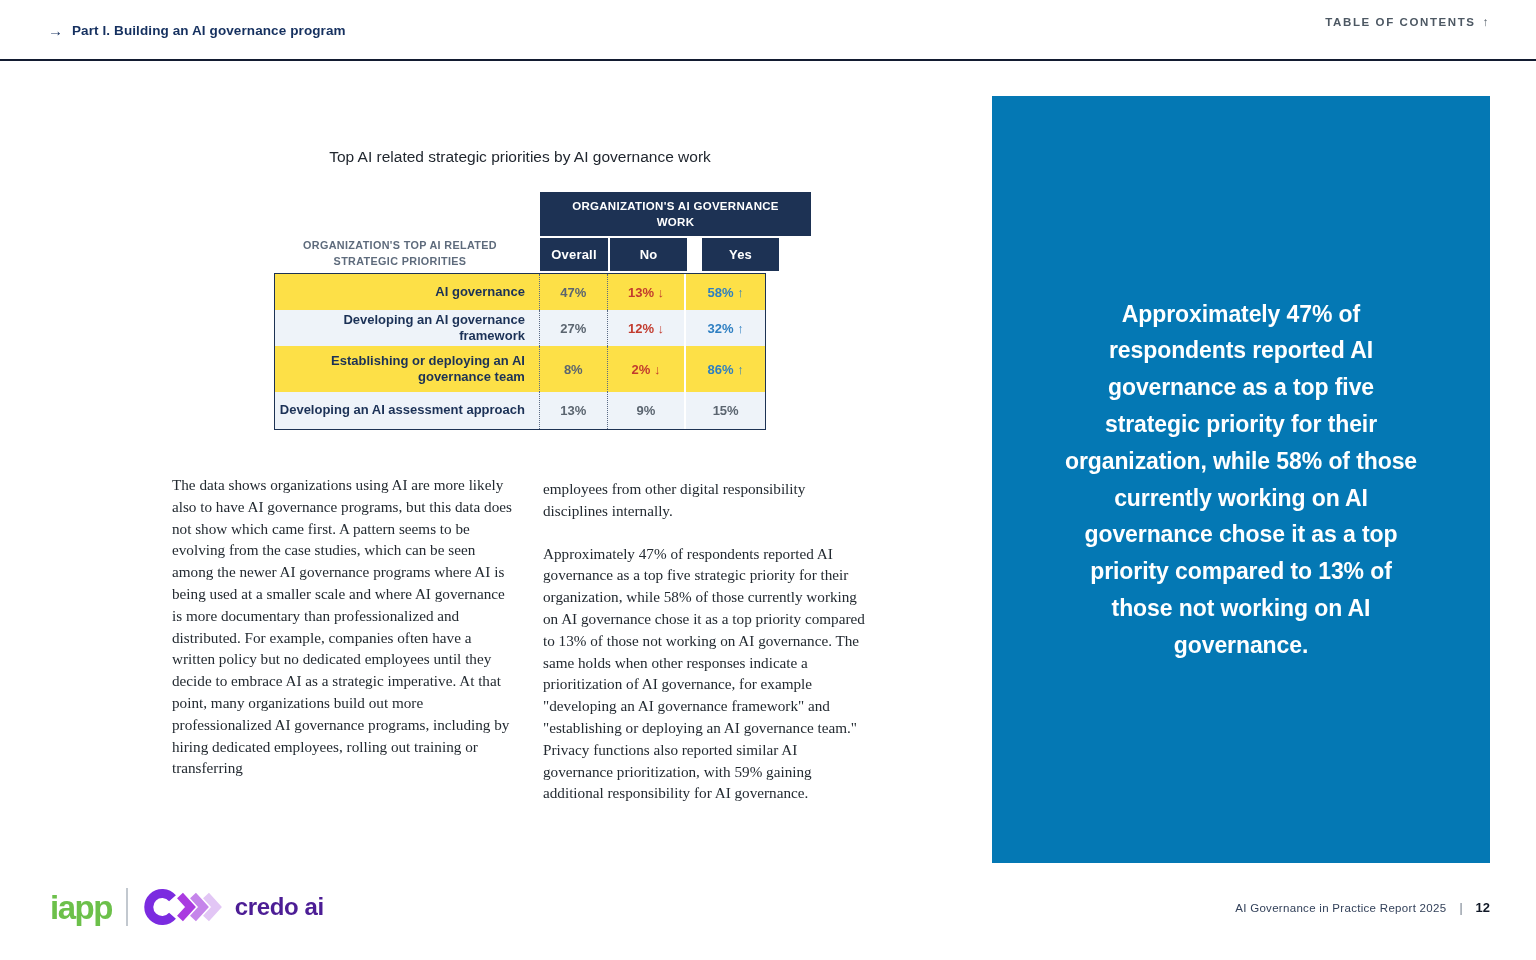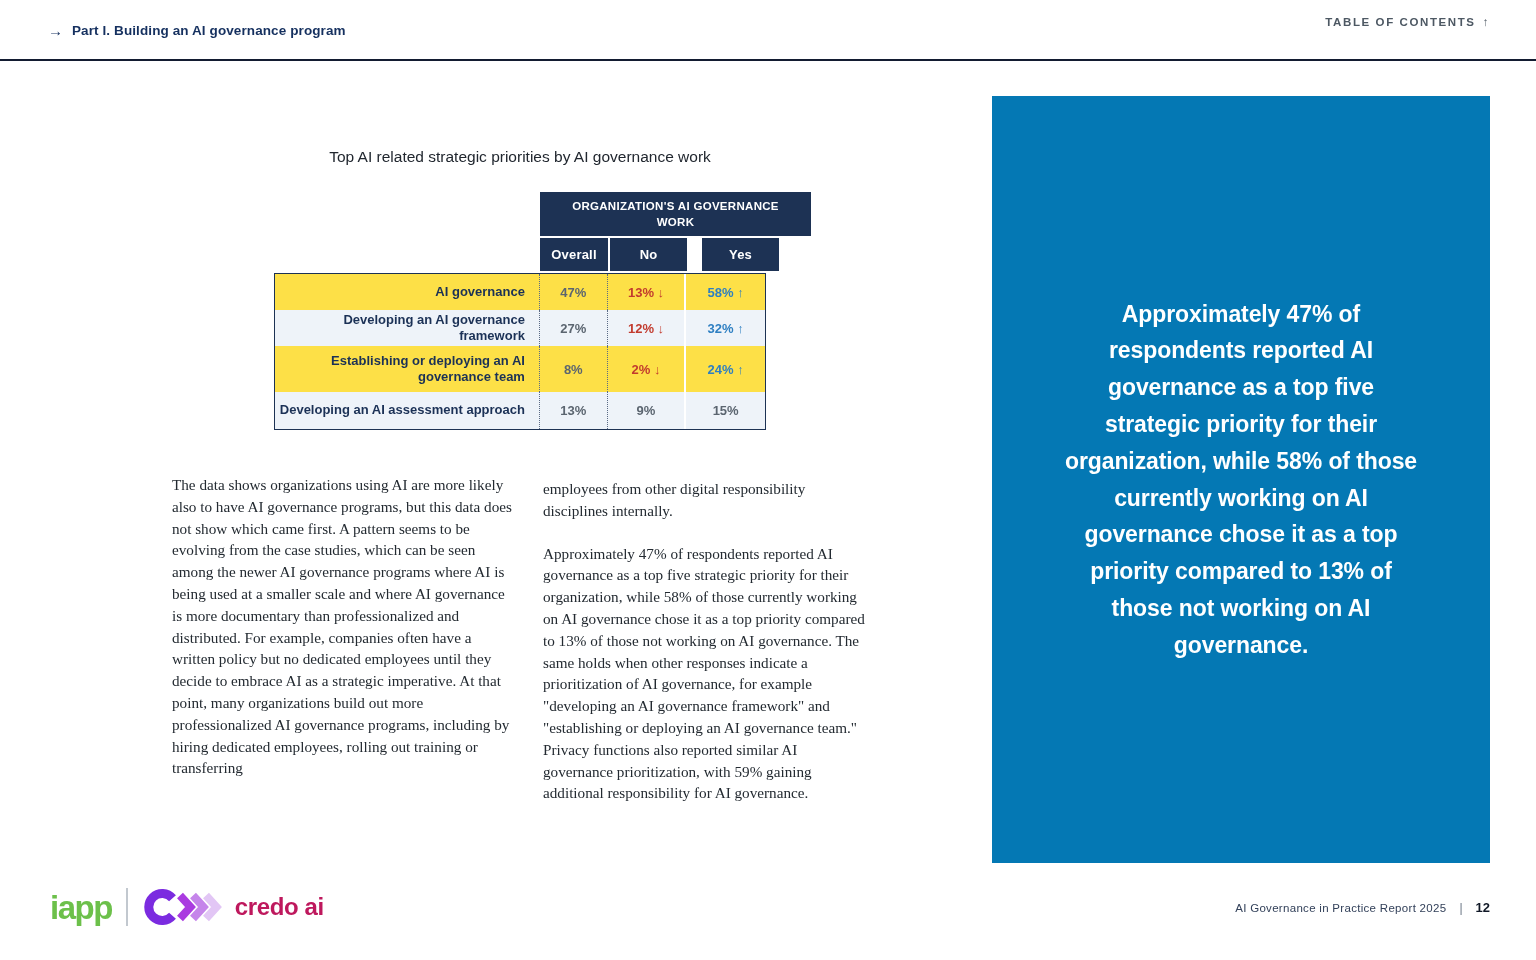--- a/index.html
+++ b/index.html
@@ -106,21 +106,21 @@
   .footer-left {
     position:absolute; left:50px; top:884px; height:46px;
     display:flex; align-items:center;
   }
   .iapp-logo {
     color:#6cc04a; font-size:33px; font-weight:800; letter-spacing:-1.5px;
     line-height:1;
   }
   .logo-divider { width:2px; height:38px; background:#c2c8cf; margin:0 16px 0 14px; }
   .credo-logo { display:flex; align-items:center; gap:9px; }
-  .credo-text { color:#be185d; font-size:24px; font-weight:700; letter-spacing:-0.4px; }
+  .credo-text { color:#4c1d95; font-size:24px; font-weight:700; letter-spacing:-0.4px; }
   .footer-right {
     position:absolute; right:46px; top:900px;
     display:flex; align-items:center; gap:13px;
   }
   .report-title { color:#33415a; font-size:11.5px; letter-spacing:0.3px; }
   .footer-sep   { color:#6b7786; font-size:12px; }
   .page-number  { color:#101826; font-size:13px; font-weight:700; }
 </style>
 </head>
 <body>
@@ -138,39 +138,40 @@
     </div>
   </div>
 
   <div class="figure-title">Top AI related strategic priorities by AI governance work</div>
 
   <div class="gov-table">
     <div class="span-head">ORGANIZATION'S AI GOVERNANCE WORK</div>
     <div class="col-head c-overall">Overall</div>
     <div class="col-head c-no">No</div>
     <div class="col-head c-yes">Yes</div>
+    <div class="row-axis-label">ORGANIZATION'S TOP AI RELATED STRATEGIC PRIORITIES</div>
 
     <div class="tbody">
       <div class="trow r0">
         <div class="tlabel">AI governance</div>
         <div class="tval v-overall">47%</div>
         <div class="tval v-no neg">13% ↓</div>
         <div class="tval v-yes pos">58% ↑</div>
       </div>
       <div class="trow r1">
         <div class="tlabel">Developing an AI governance framework</div>
         <div class="tval v-overall">27%</div>
         <div class="tval v-no neg">12% ↓</div>
         <div class="tval v-yes pos">32% ↑</div>
       </div>
       <div class="trow r2">
         <div class="tlabel">Establishing or deploying an AI governance team</div>
         <div class="tval v-overall">8%</div>
         <div class="tval v-no neg">2% ↓</div>
-        <div class="tval v-yes pos">24% ↑</div>
+        <div class="tval v-yes pos">86% ↑</div>
       </div>
       <div class="trow r3">
         <div class="tlabel">Developing an AI assessment approach</div>
         <div class="tval v-overall">13%</div>
         <div class="tval v-no">9%</div>
         <div class="tval v-yes">15%</div>
       </div>
     </div>
   </div>
 

